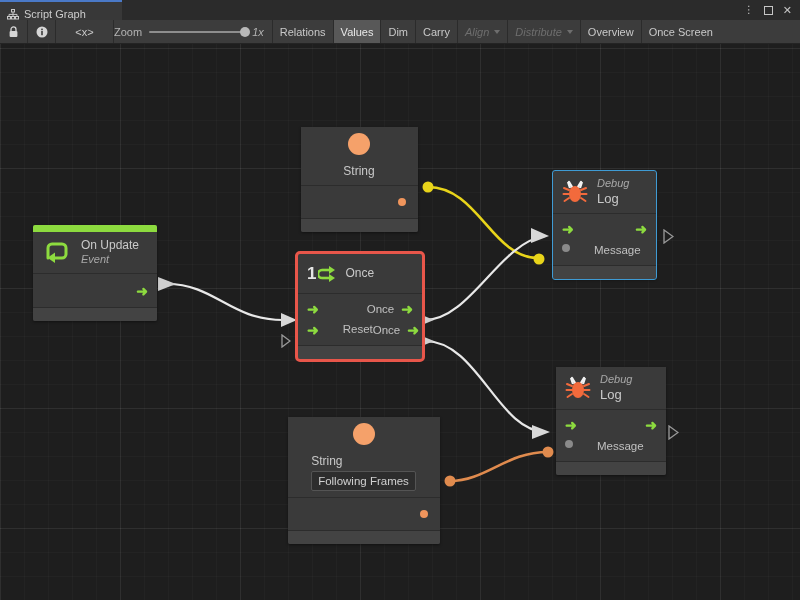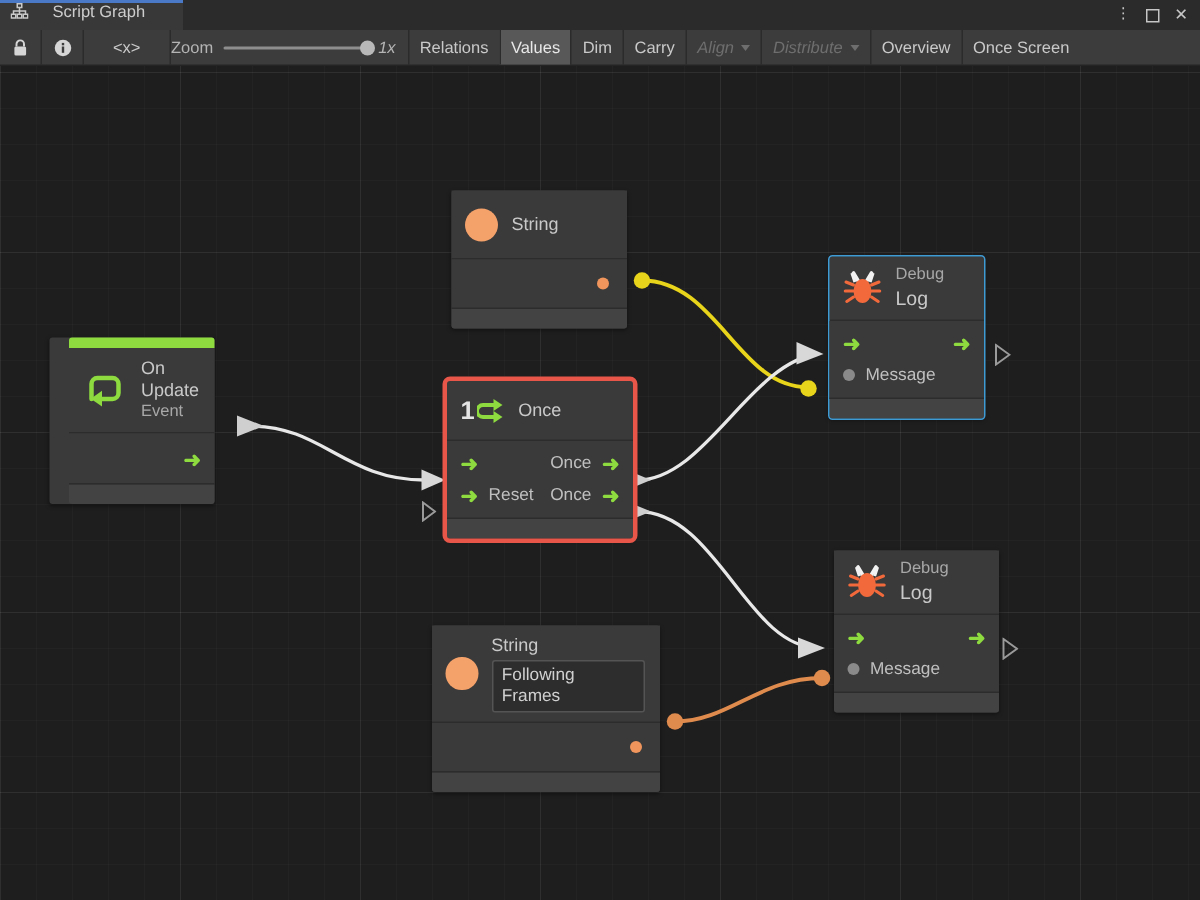--- a/index.html
+++ b/index.html
@@ -14,21 +14,21 @@
   
   .titlebar {
     position: absolute; left: 0; top: 0; width: 800px; height: 20px;
     background: #2b2b2b;
     display: flex; align-items: stretch;
   }
   .tab {
     width: 122px; height: 20px;
     background: #383838;
     border-top: 2px solid #4a79c7;
-    display: flex; align-items: flex-start; gap: 16px;
+    display: flex; align-items: flex-end; gap: 5px;
     padding-left: 7px;
     color: #cdcdcd; font-size: 11px;
   }
   .tab-icon { width: 12px; height: 11px; display:block; }
   .titlebar-spacer { flex: 1; }
   .win-ctrls {
     display: flex; align-items: center; gap: 10px;
     padding-right: 8px; color: #c6c6c6;
   }
   .win-btn { font-size: 11px; line-height: 1; cursor: default; }
@@ -103,41 +103,41 @@
     color: #c9c9c9;
   }
   .node-accent { height: 7px; border-radius: 2px 2px 0 0; }
   .node-head {
     display: flex; align-items: center; gap: 9px;
     padding: 6px 10px 6px 9px;
     border-bottom: 1px solid #2c2c2c;
     background: #3a3a3a;
     min-height: 40px;
   }
-  .node-head.tall { min-height: 46px; }
+  .node-head.tall { min-height: 46px; flex-direction: column; }
   .node-title-block { display: flex; flex-direction: column; line-height: 1.25; }
   .node-title { font-size: 12px; color: #c9c9c9; }
-  .node-sub { font-size: 11px; color: #a8a8a8; }
+  .node-sub { font-size: 11px; color: #a8a8a8; font-style: italic; }
   .node-body {
     background: #3a3a3a;
     border-bottom: 1px solid #2c2c2c;
     position: relative;
   }
   .node-foot {
     height: 13px; background: #434343; border-radius: 0 0 2px 2px;
   }
   .node.selected { outline: 3px solid #e8564a; outline-offset: 0px; }
   .node.hovered { outline: 1px solid #3f9bd4; outline-offset: 0px; }
 
   .port-row {
     display: flex; align-items: center; justify-content: space-between;
     padding: 0 9px; height: 21px;
     font-size: 11.5px; color: #c0c0c0;
   }
-  .port-left { display: flex; align-items: center; gap: 7px; }
+  .port-left { display: flex; gap: 24px; }
   .port-right { display: flex; align-items: center; gap: 7px; }
   .flow-arrow { color: #8ddb3f; font-size: 14px; line-height: 1; font-weight: bold; }
   .value-dot {
     width: 8px; height: 8px; border-radius: 50%; background: #8a8a8a;
     display: inline-block;
   }
   .value-dot.orange { background: #f0955c; }
 
   .str-swatch {
     width: 22px; height: 22px; border-radius: 50%; background: #f5a濃;
@@ -246,21 +246,21 @@
 
     <path d="M425,297 C478,297 498,388 546,388" stroke="#e8e8e8" stroke-width="2.2" fill="none"></path>
     <polygon points="417,290 434,297 417,304" fill="#cfcfcf"></polygon>
     <polygon points="532,381 550,388 532,395" fill="#d8d8d8"></polygon>
 
     <path d="M450,437 C486,437 506,408 548,408" stroke="#e08b4e" stroke-width="2.6" fill="none"></path>
     <circle cx="450" cy="437" r="5.5" fill="#e08b4e"></circle>
     <circle cx="548" cy="408" r="5.5" fill="#e08b4e"></circle>
   </svg>
 
-  <div class="node" style="left:33px; top:181px; width:110px;padding-left:13px;">
+  <div class="node" style="left:33px; top:181px; width:124px;">
     <div class="node-accent" style="background:#8ddb3f;"></div>
     <div class="node-head">
       <span>
         <svg class="icon-svg" width="30" height="26" viewBox="0 0 30 26">
           <path d="M6 19 V9 a4 4 0 0 1 4-4 h10 a4 4 0 0 1 4 4 v6 a4 4 0 0 1 -4 4 h-8" fill="none" stroke="#8ddb3f" stroke-width="3" stroke-linecap="round"></path>
           <polygon points="13,13.5 13,24 5.5,18.8" fill="#8ddb3f"></polygon>
         </svg>
       </span>
       <span class="node-title-block">
         <span class="node-title">On Update</span>

